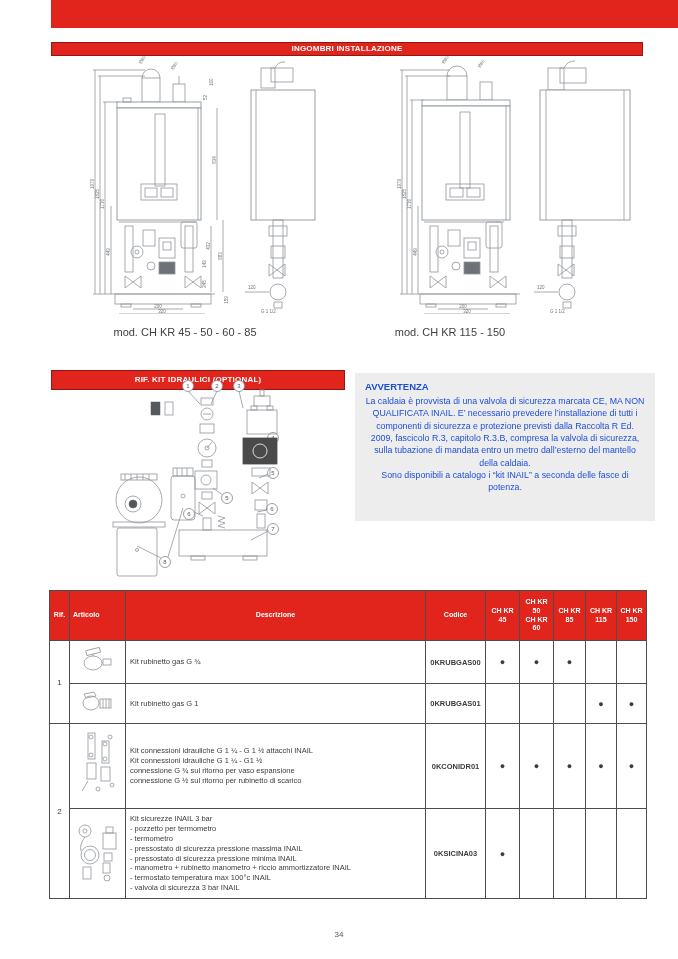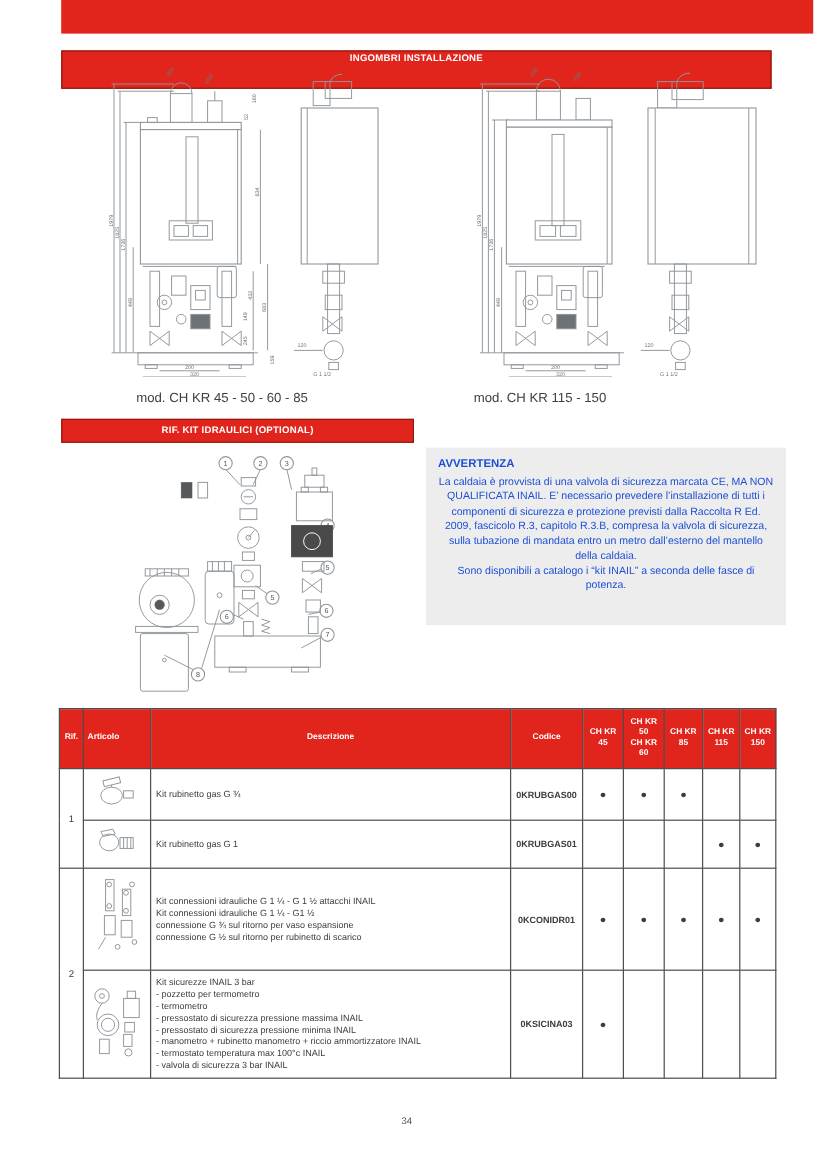--- a/index.html
+++ b/index.html
@@ -45,21 +45,21 @@
   td.c-dot   { text-align:center; font-size:9px; color:#3d3d3d; }
   .footer-num { position:absolute; left:0; right:0; top:930px; text-align:center; font-size:8px; color:#555; }
 </style>
 </head>
 <body>
 
 <div class="page">
 
   <div class="red-bar" style="left:51px; top:0; width:627px; height:28px;"></div>
 
-  <div class="banner" style="left:51px; top:42px; width:592px; height:32px; line-height:12px;">INGOMBRI INSTALLAZIONE</div>
+  <div class="banner" style="left:51px; top:42px; width:592px; height:14px; line-height:12px;">INGOMBRI INSTALLAZIONE</div>
 
   <svg style="position:absolute; left:85px; top:56px;" width="260" height="258" viewBox="0 0 260 258">
     <g class="sk">
       <line x1="10" y1="14" x2="10" y2="238"></line>
         <line x1="15" y1="20" x2="15" y2="238"></line>
       <line x1="20" y1="46" x2="20" y2="238"></line>
         <line x1="26" y1="150" x2="26" y2="238"></line>
       <line x1="8" y1="14" x2="60" y2="14"></line>
         <line x1="13" y1="20" x2="60" y2="20"></line>
       <line x1="18" y1="46" x2="34" y2="46"></line>
@@ -218,21 +218,21 @@
       <rect class="sk" x="171" y="246" width="8" height="6"></rect>
       <line class="sk" x1="142" y1="236" x2="166" y2="236"></line>
     </g>
     <text class="dim" x="145" y="233" text-anchor="start">120</text>
     <text class="dim" x="158" y="257" text-anchor="start">G 1 1/2</text>
   </svg>
 
   <div class="caption" style="left:85px; top:326px; width:200px;">mod. CH KR 45 - 50 - 60 - 85</div>
   <div class="caption" style="left:360px; top:326px; width:180px;">mod. CH KR 115 - 150</div>
 
-  <div class="banner" style="left:51px; top:349px; width:294px; height:20px; line-height:18px;">RIF. KIT IDRAULICI (OPTIONAL)</div>
+  <div class="banner" style="left:51px; top:370px; width:294px; height:20px; line-height:18px;">RIF. KIT IDRAULICI (OPTIONAL)</div>
 
   <svg style="position:absolute; left:55px; top:376px;" width="300" height="206" viewBox="0 0 300 206">
     <g class="sk">
       <line x1="133" y1="15" x2="145" y2="28"></line>
         <line x1="162" y1="15" x2="156" y2="28"></line>
       <line x1="184" y1="15" x2="188" y2="32"></line>
         <line x1="213" y1="64" x2="196" y2="74"></line>
       <line x1="213" y1="98" x2="204" y2="102"></line>
         <line x1="168" y1="119" x2="158" y2="112"></line>
       <line x1="139" y1="136" x2="148" y2="140"></line>

